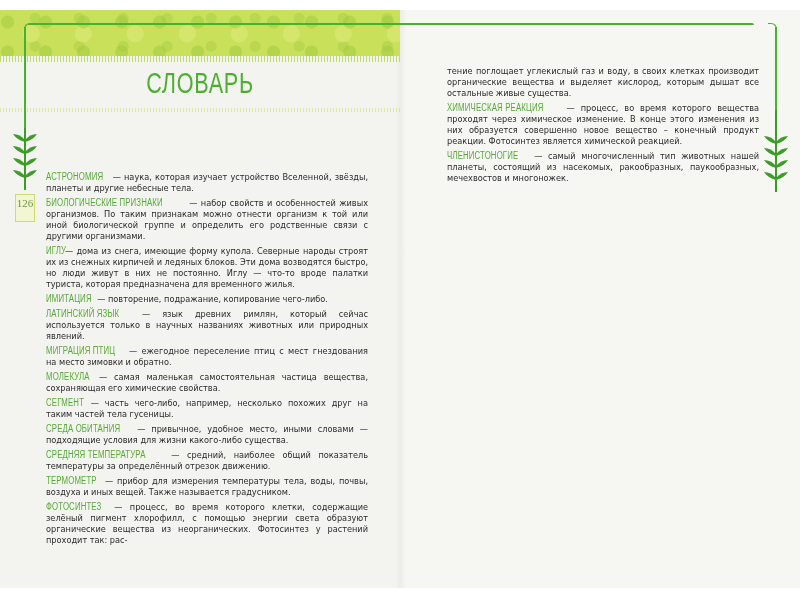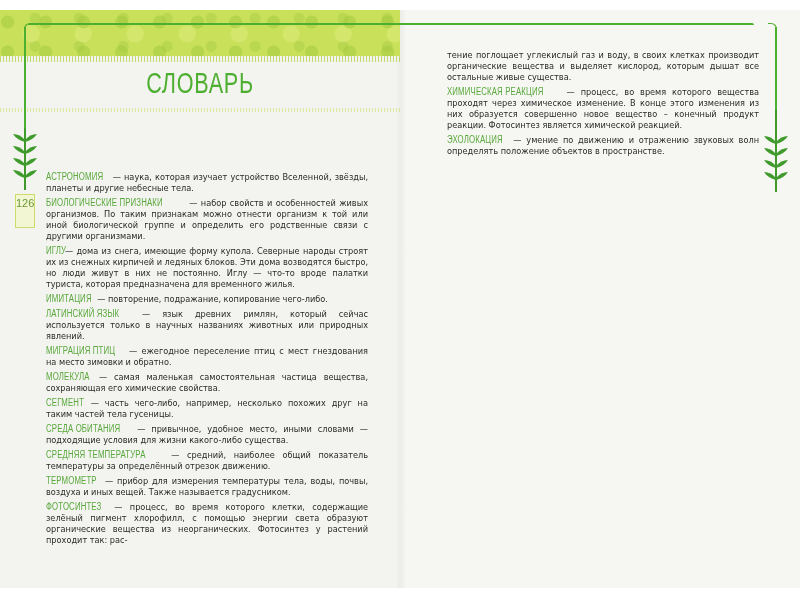--- a/index.html
+++ b/index.html
@@ -35,29 +35,29 @@
   .title {
     position: absolute; left: 0; top: 56px; width: 400px; text-align: center;
     font-family: "Liberation Sans", sans-serif; font-size: 30px; letter-spacing: 1px;
     color: #4caf2f; transform: scaleX(0.72); transform-origin: center;
   }
 
   .frame-line { position: absolute; background: #4caf2f; }
 
   .plant { position: absolute; }
   .pot {
-    position: absolute; width: 20px; height: 34px;
+    position: absolute; width: 20px; height: 28px;
     border: 1.5px solid #cddc6a; background: #f3f6d2;
-    font-family: Liberation Sans, sans-serif; font-size: 11px; color: #6a9a36;
+    font-family: Liberation Serif, serif; font-size: 11px; color: #6a9a36;
     text-align: center; line-height: 16px;
   }
 
   .col { position: absolute; font-family: "DejaVu Sans", sans-serif; font-size: 8.2px; line-height: 11px; color: #2a2a2a; text-align: justify; }
   .col.left { left: 46px; top: 161px; width: 322px; }
-  .col.right { left: 447px; top: 40px; width: 312px; }
+  .col.right { left: 447px; top: 56px; width: 312px; }
   .entry { margin-bottom: 3px; }
   .term {
     font-family: "Liberation Sans", sans-serif; color: #58a83a; font-size: 10px; letter-spacing: 0.2px;
     display: inline-block; transform: scaleX(0.78); transform-origin: left center;
     margin-right: -10px;
   }
 </style>
 </head>
 <body>
 
@@ -118,15 +118,15 @@
     <p class="entry"><span class="term">СЕГМЕНТ</span><span> — часть чего-либо, например, несколько похожих друг на таким частей тела гусеницы.</span></p>
     <p class="entry"><span class="term">СРЕДА ОБИТАНИЯ</span><span> — привычное, удобное место, иными словами — подходящие условия для жизни какого-либо существа.</span></p>
     <p class="entry"><span class="term">СРЕДНЯЯ ТЕМПЕРАТУРА</span><span> — средний, наиболее общий показатель температуры за определённый отрезок движению.</span></p>
     <p class="entry"><span class="term">ТЕРМОМЕТР</span><span> — прибор для измерения температуры тела, воды, почвы, воздуха и иных вещей. Также называется градусником.</span></p>
     <p class="entry"><span class="term">ФОТОСИНТЕЗ</span><span> — процесс, во время которого клетки, содержащие зелёный пигмент хлорофилл, с помощью энергии света образуют органические вещества из неорганических. Фотосинтез у растений проходит так: рас-</span></p>
   </div>
 
   <div class="col right">
     <p class="entry">тение поглощает углекислый газ и воду, в своих клетках производит органические вещества и выделяет кислород, которым дышат все остальные живые существа.</p>
     <p class="entry"><span class="term">ХИМИЧЕСКАЯ РЕАКЦИЯ</span><span> — процесс, во время которого вещества проходят через химическое изменение. В конце этого изменения из них образуется совершенно новое вещество – конечный продукт реакции. Фотосинтез является химической реакцией.</span></p>
-    <p class="entry"><span class="term">ЭХОЛОКАЦИЯ</span><span> — умение по движению и отражению звуковых волн определять положение объектов в пространстве.</span></p>
+    <p class="entry"><span class="term">ЧЛЕНИСТОНОГИЕ</span><span> — самый многочисленный тип животных нашей планеты, состоящий из насекомых, ракообразных, паукообразных, мечехвостов и многоножек.</span></p>
   </div>
 </div>
 
 </body></html>

